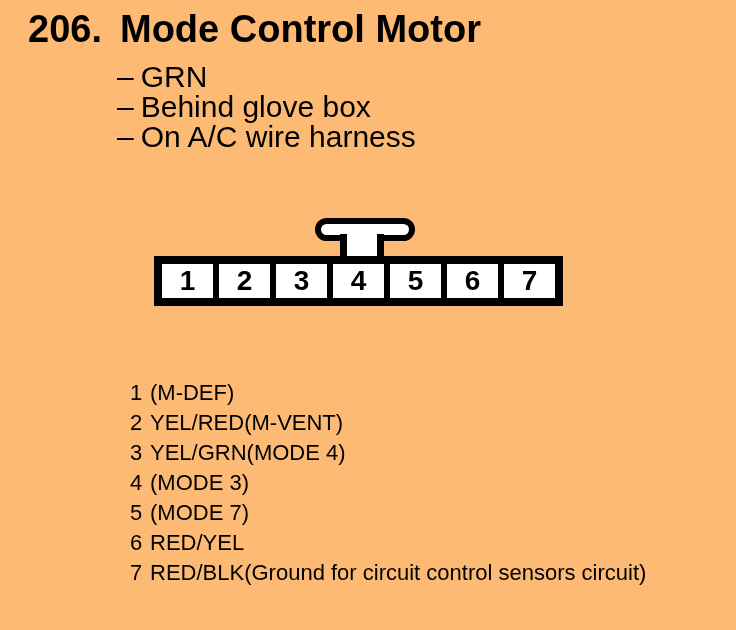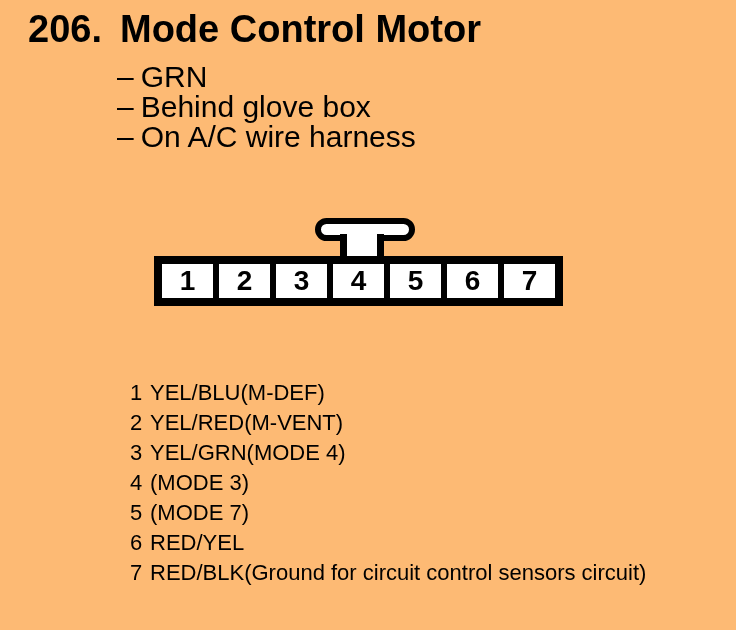--- a/index.html
+++ b/index.html
@@ -168,21 +168,20 @@
         </div>
       <div class="cavity">
           <span>7</span>
         </div>
     </div>
   </div>
 
   <ol class="pin-list">
     <li class="pin-row">
       <span class="pin-num">1</span>
-      <span class="pin-wire">YEL/BLU</span>
       <span class="pin-signal">(M-DEF)</span>
     </li>
     <li class="pin-row">
       <span class="pin-num">2</span>
       <span class="pin-wire">YEL/RED</span>
       <span class="pin-signal">(M-VENT)</span>
     </li>
     <li class="pin-row">
       <span class="pin-num">3</span>
       <span class="pin-wire">YEL/GRN</span>

